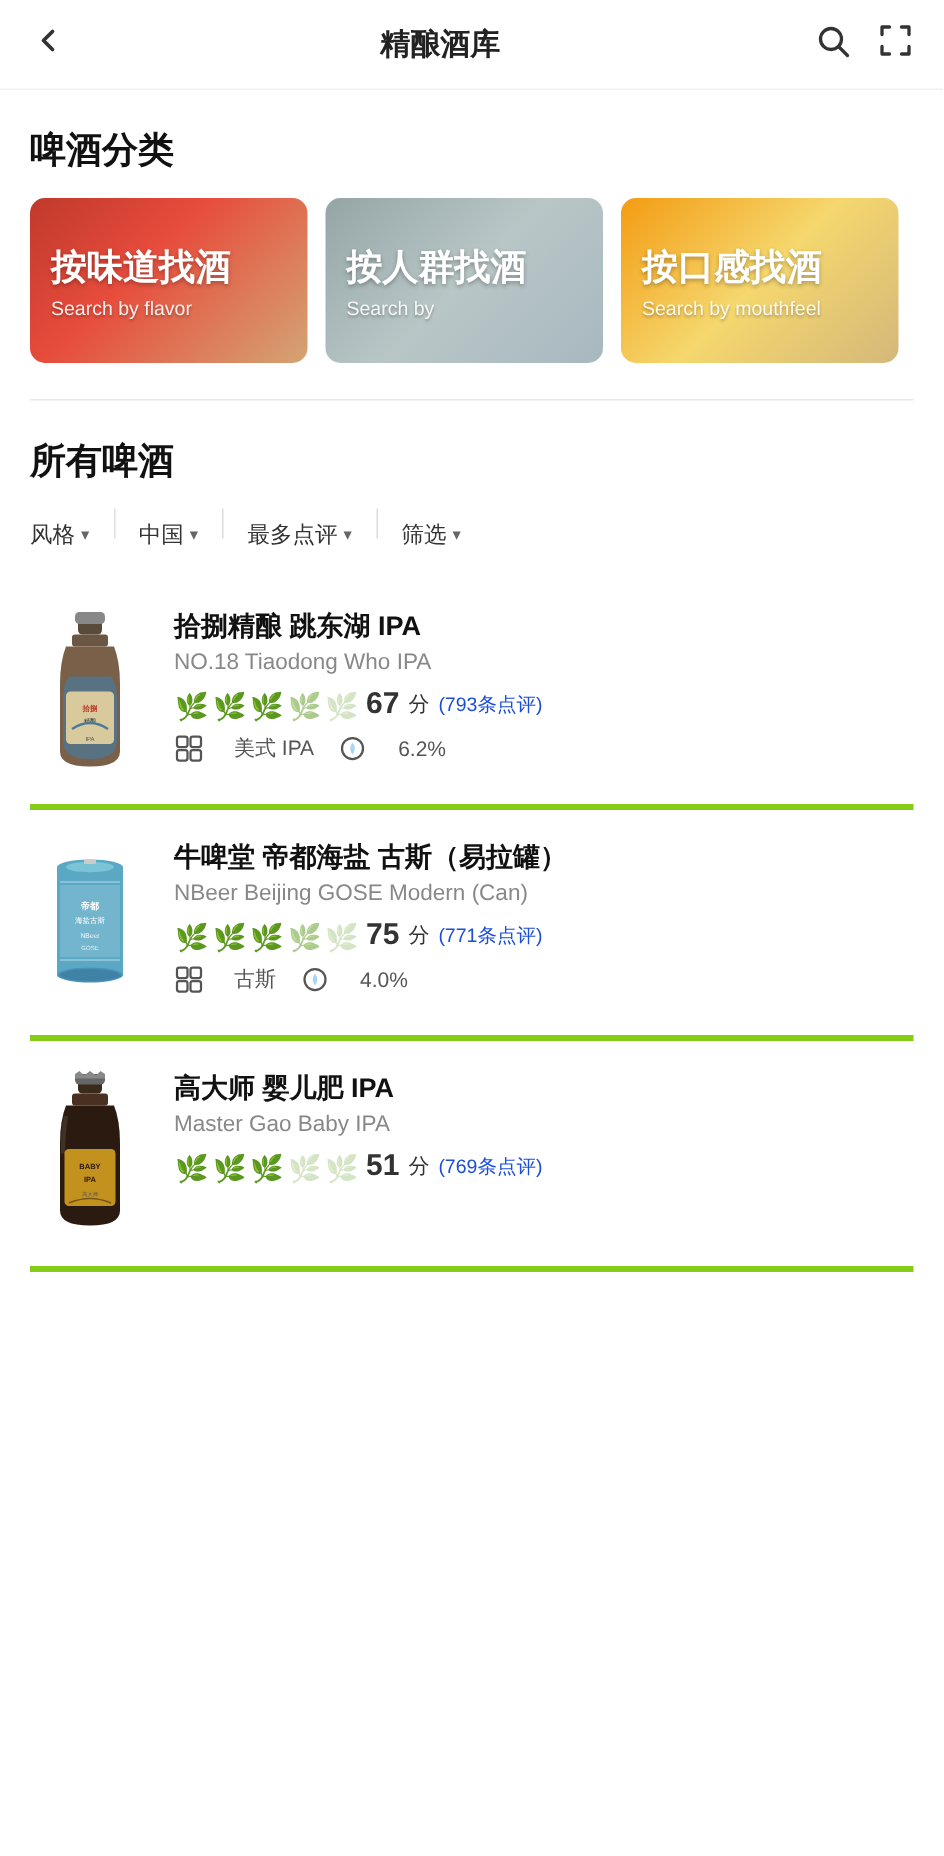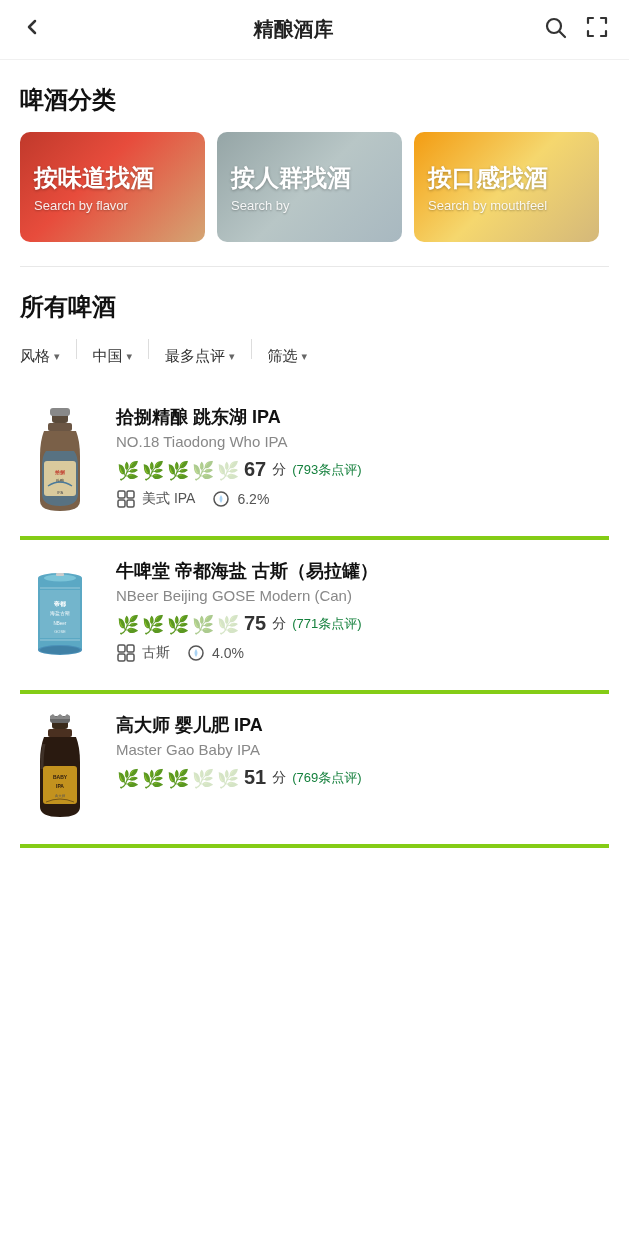--- a/index.html
+++ b/index.html
@@ -193,31 +193,31 @@
       font-size: 20px;
       font-weight: 700;
       color: #333;
     }
     .score-unit {
       font-size: 14px;
       color: #333;
     }
     .review-count {
       font-size: 13px;
-      color: #15803d;
+      color: #1d4ed8;
     }
     .meta-row {
       display: flex;
       align-items: center;
       gap: 16px;
     }
     .meta-item {
       display: flex;
       align-items: center;
-      gap: 6px;
+      gap: 20px;
       font-size: 14px;
       color: #555;
       justify-content: flex-end;
     }
 
     
     .card-flavor { background: linear-gradient(135deg, #c0392b 0%, #e74c3c 40%, #d4a574 100%); }
     .card-mouthfeel { background: linear-gradient(135deg, #f39c12 0%, #f5d76e 50%, #d4b87a 100%); }
     .card-people { background: linear-gradient(135deg, #95a5a6 0%, #b8c6c6 50%, #a8b8c0 100%); }
 

